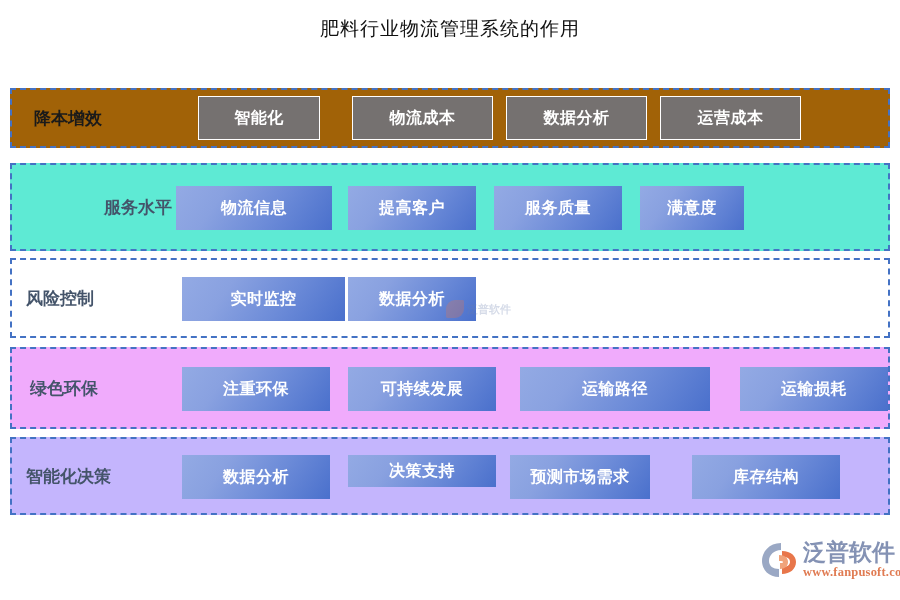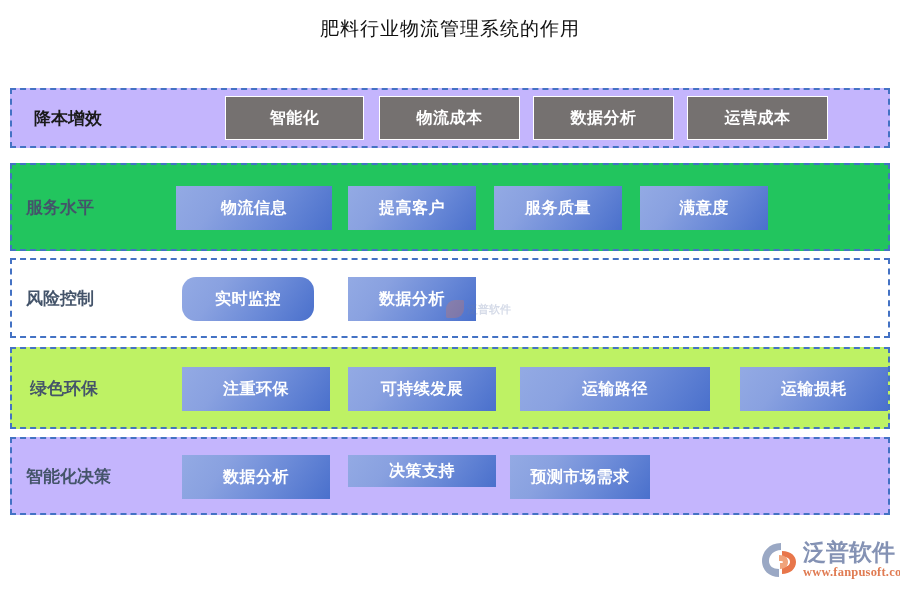--- a/index.html
+++ b/index.html
@@ -39,24 +39,24 @@
   
   .row {
     position: absolute;
     left: 0;
     width: 880px;
     border: 2px dashed #4472C4;
     display: flex;
     align-items: center;
   }
 
-  .row-1 { top: 0px;   height: 60px;  background: #c4b5fd; border-color: #4472C4; gap: 27px; }
-  .row-2 { top: 75px;  height: 88px;  background: #22c55e; }
+  .row-1 { top: 0px;   height: 60px;  background: #a16207; border-color: #4472C4; }
+  .row-2 { top: 75px;  height: 88px;  background: #5eead4; text-align: right; }
   .row-3 { top: 170px; height: 80px;  background: #ffffff; }
-  .row-4 { top: 259px; height: 82px;  background: #bef264; }
+  .row-4 { top: 259px; height: 82px;  background: #f0abfc; }
   .row-5 { top: 349px; height: 78px;  background: #c4b5fd; }
 
   
   .row-label {
     flex: 0 0 auto;
     font-size: 17px;
     font-weight: 700;
     font-family: "Liberation Serif", "DejaVu Serif", serif;
     white-space: nowrap;
   }
@@ -107,33 +107,33 @@
     border: 1px solid #ffffff;
     height: 44px;
   }
 
   
   .node-blue {
     background: linear-gradient(125deg, #93AAE4 0%, #89A1E0 28%, #6C8BD8 62%, #4A70CC 100%);
   }
 
   
-  .r1-n0 { position:absolute; left:  26px; top: 6px; width: 139px; }
+  .r1-n0 { position:absolute; left:  26px; top: 6px; width: 122px; }
   .r1-n1 { position:absolute; left: 180px; top: 6px; width: 141px; }
   .r1-n2 { position:absolute; left: 334px; top: 6px; width: 141px; }
   .r1-n3 { position:absolute; left: 488px; top: 6px; width: 141px; }
 
   
   .r2-n0 { position:absolute; left:  4px; top: 21px; width: 156px; height: 44px; }
   .r2-n1 { position:absolute; left: 176px; top: 21px; width: 128px; height: 44px; }
   .r2-n2 { position:absolute; left: 322px; top: 21px; width: 128px; height: 44px; }
-  .r2-n3 { position:absolute; left: 468px; top: 21px; width: 128px; height: 44px; }
-
-  
-  .r3-n0 { position:absolute; left:  10px; top: 17px; width: 132px; height: 44px; border-radius: 14px; }
+  .r2-n3 { position:absolute; left: 468px; top: 21px; width: 104px; height: 44px; }
+
+  
+  .r3-n0 { position:absolute; left:  10px; top: 17px; width: 163px; height: 44px; }
   .r3-n1 { position:absolute; left: 176px; top: 17px; width: 128px; height: 44px; }
 
   
   .r4-n0 { position:absolute; left:  10px; top: 18px; width: 148px; height: 44px; }
   .r4-n1 { position:absolute; left: 176px; top: 18px; width: 148px; height: 44px; }
   .r4-n2 { position:absolute; left: 348px; top: 18px; width: 190px; height: 44px; }
   .r4-n3 { position:absolute; left: 568px; top: 18px; width: 148px; height: 44px; }
 
   
   .r5-n0 { position:absolute; left:  10px; top: 16px; width: 148px; height: 44px; }
@@ -259,20 +259,21 @@
       <div class="node node-blue r4-n3">运输损耗</div>
     </div>
   </div>
 
   <div class="row row-5">
     <div class="row-label">智能化决策</div>
     <div class="nodes">
       <div class="node node-blue r5-n0">数据分析</div>
       <div class="node node-blue r5-n1">决策支持</div>
       <div class="node node-blue r5-n2">预测市场需求</div>
+      <div class="node node-blue r5-n3">库存结构</div>
     </div>
   </div>
 
 </div>
 
 <div class="brand-logo">
   <div class="brand-mark">
     <svg class="bm-shape" viewBox="0 0 42 38" xmlns="http://www.w3.org/2000/svg">
       <path d="M21 2 C9 2 2 11 2 20 C2 29 9 36 19 36 L19 28 C13 28 9 25 9 20 C9 14 14 9 21 9 Z" fill="#9AA8C4"></path>
       <path d="M22 10 C31 10 36 15 36 21 C36 28 30 33 22 33 L22 26 C27 26 30 24 30 21 C30 17 27 16 22 16 Z" fill="#E8764A"></path>

